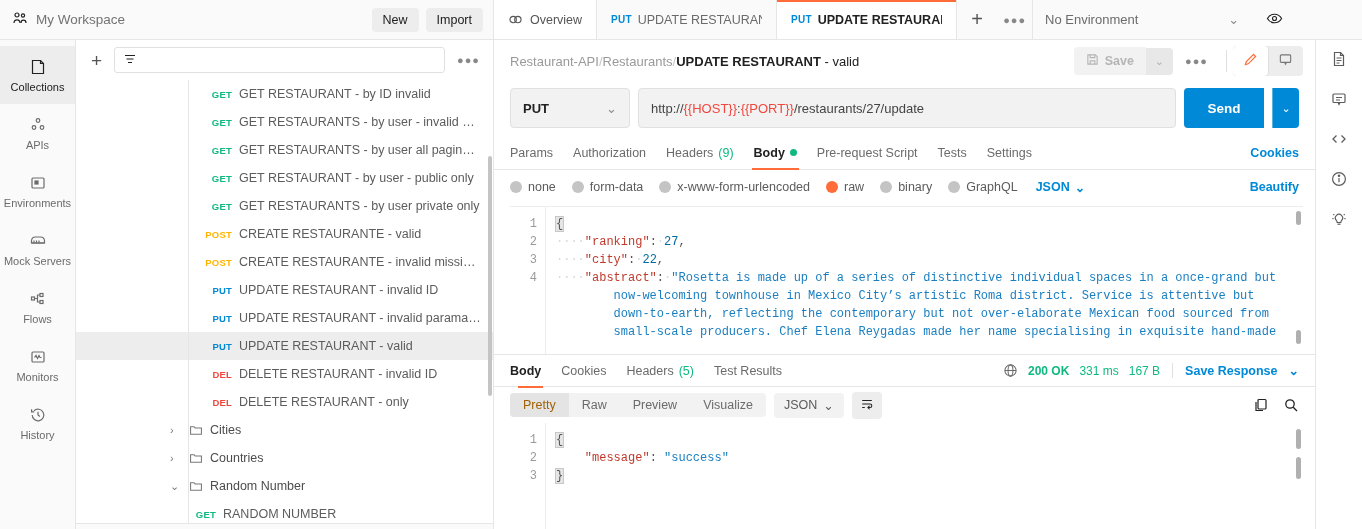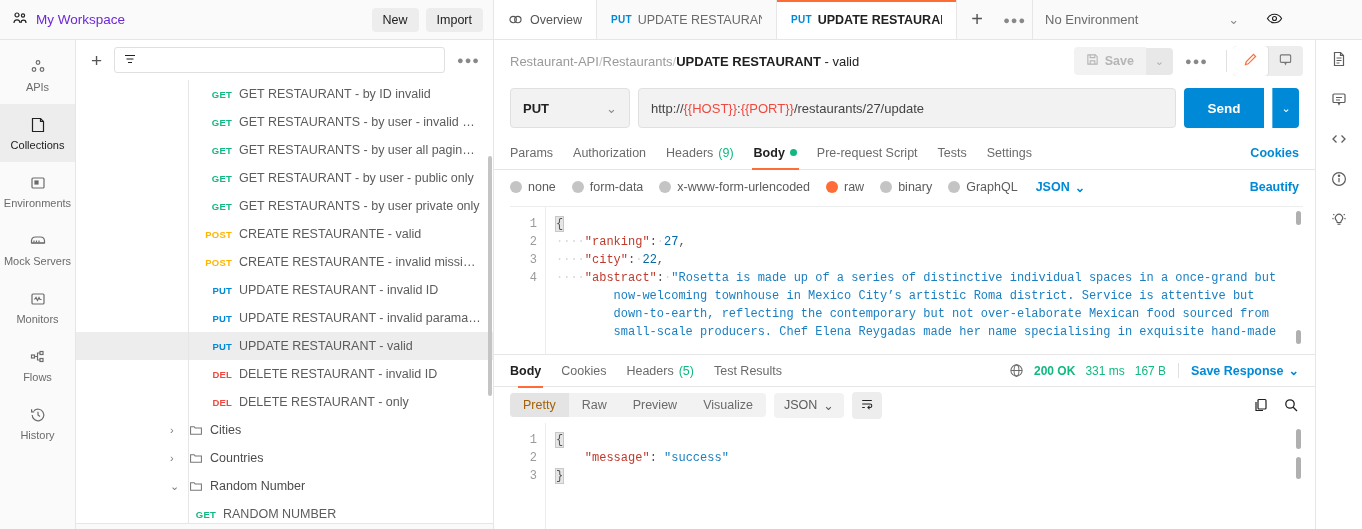--- a/index.html
+++ b/index.html
@@ -9,21 +9,21 @@
     font-size: 13px;
     color: #212121;
     background: #fff;
     overflow: hidden;
   }
   .app { display: flex; flex-direction: column; width: 1362px; height: 529px; }
 
   
   .topbar { display: flex; height: 40px; flex: 0 0 40px; background: #fafafa; border-bottom: 1px solid #e6e6e6; }
   .ws-zone { width: 494px; flex: 0 0 494px; display: flex; align-items: center; padding: 0 10px 0 12px; border-right: 1px solid #e6e6e6; background: #fafafa; }
-  .ws-name { font-size: 13.5px; color: #6d28d9; margin-left: 8px; font-weight: 400; }
+  .ws-name { font-size: 13.5px; color: #737373; margin-left: 8px; font-weight: 400; }
   .ws-spacer { flex: 1; }
   .hbtn { font-size: 12.5px; color: #212121; background: #ededed; border-radius: 4px; padding: 5px 11px; margin-left: 7px; cursor: pointer; }
 
   .tabzone { flex: 1; display: flex; align-items: stretch; background: #fafafa; position: relative; }
   .rtab { display: flex; align-items: center; padding: 0 14px; font-size: 12.5px; color: #6b6b6b; border-right: 1px solid #e6e6e6; white-space: nowrap; cursor: pointer; position: relative; max-width: 180px; overflow: hidden; }
   .rtab.overview { background: #fff; color: #555; }
   .rtab.inactive { background: #fafafa; }
   .rtab.active { background: #fff; color: #212121; font-weight: 600; }
   .rtab.active::before { content:""; position: absolute; left: 0; right: 0; top: 0; height: 2px; background: #ff6c37; }
   .tab-method { font-size: 10px; font-weight: 700; color: #0089d6; margin-right: 6px; letter-spacing: .2px; }
@@ -116,21 +116,21 @@
   .ed-sb i { position: absolute; left: 0; width: 5px; background: #b0b0b0; border-radius: 3px; display: block; }
 
   .splitter { height: 1px; background: #e6e6e6; }
 
   
   .resp { flex: 0 0 174px; display: flex; flex-direction: column; min-height: 0; background: #fff; }
   .resptabs { display: flex; align-items: center; height: 32px; flex: 0 0 32px; padding: 0 16px; border-bottom: 1px solid #e6e6e6; }
   .rsp-meta { margin-left: auto; display: flex; align-items: center; gap: 10px; font-size: 12px; }
   .rsp-meta .ok { color: #10b981; font-weight: 600; }
   .rsp-meta .dim { color: #10b981; }
-  .save-resp { color: #0089d6; font-weight: 600; font-size: 12.5px; display: flex; align-items: center; gap: 5px; cursor: pointer; border-left: 1px solid #e0e0e0; padding-left: 12px; margin-left: 2px; }
+  .save-resp { color: #0089d6; font-weight: 600; font-size: 12.5px; display: flex; align-items: center; gap: 11px; cursor: pointer; border-left: 1px solid #e0e0e0; padding-left: 12px; margin-left: 2px; }
   .viewrow { display: flex; align-items: center; height: 36px; flex: 0 0 36px; padding: 0 16px; gap: 8px; }
   .segs { display: flex; background: #f2f2f2; border-radius: 4px; overflow: hidden; }
   .seg { padding: 5px 13px; font-size: 12.5px; color: #6b6b6b; cursor: pointer; }
   .seg.on { background: #e4e4e4; color: #a16207; }
   .sel-json { display: flex; align-items: center; gap: 6px; background: #f2f2f2; border-radius: 4px; padding: 5px 10px; font-size: 12.5px; color: #5c5c5c; cursor: pointer; }
   .wrapbtn { background: #ededed; border-radius: 4px; padding: 5px 8px; cursor: pointer; display: flex; align-items: center; }
   .viewrow .right { margin-left: auto; display: flex; align-items: center; gap: 14px; }
   .ricon { cursor: pointer; display: flex; }
   .resp-editor { flex: 1; display: flex; min-height: 0; position: relative; margin: 0 12px 0 16px; overflow: hidden; }
 
@@ -191,77 +191,77 @@
               <circle cx="9" cy="9" r="2.1"></circle>
             </svg>
         </span>
       </div>
     </div>
   </div>
 
   <div class="main">
 
     <div class="rail">
+      <div class="rail-item active">
+        <span>
+            <svg width="18" height="18" viewBox="0 0 18 18" stroke-width="1.2">
+              <path d="M3.5 2.5h8l3 3v10h-11z"></path>
+              <path d="M11.5 2.5v3h3"></path>
+            </svg>
+          </span>
+        <span>Collections</span>
+      </div>
       <div class="rail-item">
         <span>
             <svg width="18" height="18" viewBox="0 0 18 18" stroke-width="1.2">
               <circle cx="9" cy="4.5" r="1.8"></circle>
               <circle cx="5" cy="11.5" r="1.8"></circle>
               <circle cx="13" cy="11.5" r="1.8"></circle>
             </svg>
           </span>
         <span>APIs</span>
       </div>
-      <div class="rail-item active">
-        <span>
-            <svg width="18" height="18" viewBox="0 0 18 18" stroke-width="1.2">
-              <path d="M3.5 2.5h8l3 3v10h-11z"></path>
-              <path d="M11.5 2.5v3h3"></path>
-            </svg>
-          </span>
-        <span>Collections</span>
-      </div>
       <div class="rail-item">
         <span>
             <svg width="18" height="18" viewBox="0 0 18 18" stroke-width="1.2">
               <rect x="3" y="4" width="12" height="10" rx="1"></rect>
               <rect x="6" y="7" width="3" height="3" fill="currentColor"></rect>
             </svg>
           </span>
         <span>Environments</span>
       </div>
       <div class="rail-item">
         <span>
             <svg width="18" height="18" viewBox="0 0 18 18" stroke-width="1.2">
               <path d="M2.5 11V8.5A4 4 0 0 1 6.5 5h5a4 4 0 0 1 4 3.5V11z"></path>
               <path d="M2.5 11h13"></path>
               <path d="M5 8.5v2M7.5 8.5v2M10 8.5v2"></path>
             </svg>
           </span>
         <span>Mock Servers</span>
-      </div>
-      <div class="rail-item">
-        <span>
-            <svg width="18" height="18" viewBox="0 0 18 18" stroke-width="1.2">
-              <rect x="3" y="4" width="12" height="10" rx="1"></rect>
-              <path d="M5.5 9.5l1.5-2 1.5 3 1.5-3 1 2h1.5"></path>
-            </svg>
-          </span>
-        <span>Monitors</span>
       </div>
       <div class="rail-item">
         <span>
             <svg width="18" height="18" viewBox="0 0 18 18" stroke-width="1.2">
               <rect x="2.5" y="7" width="3" height="3"></rect>
               <rect x="11" y="3.5" width="3" height="3"></rect>
               <rect x="11" y="10.5" width="3" height="3"></rect>
               <path d="M5.5 8.5h3v-3.5h2.5M8.5 8.5v3.5h2.5"></path>
             </svg>
           </span>
         <span>Flows</span>
+      </div>
+      <div class="rail-item">
+        <span>
+            <svg width="18" height="18" viewBox="0 0 18 18" stroke-width="1.2">
+              <rect x="3" y="4" width="12" height="10" rx="1"></rect>
+              <path d="M5.5 9.5l1.5-2 1.5 3 1.5-3 1 2h1.5"></path>
+            </svg>
+          </span>
+        <span>Monitors</span>
       </div>
       <div class="rail-item">
         <span>
             <svg width="18" height="18" viewBox="0 0 18 18" stroke-width="1.2">
               <path d="M3.2 9a5.8 5.8 0 1 0 1.8-4.2"></path>
               <path d="M2.6 3.3v2.6h2.6"></path>
               <path d="M9 5.8V9l2 1.4"></path>
             </svg>
           </span>
         <span>History</span>

